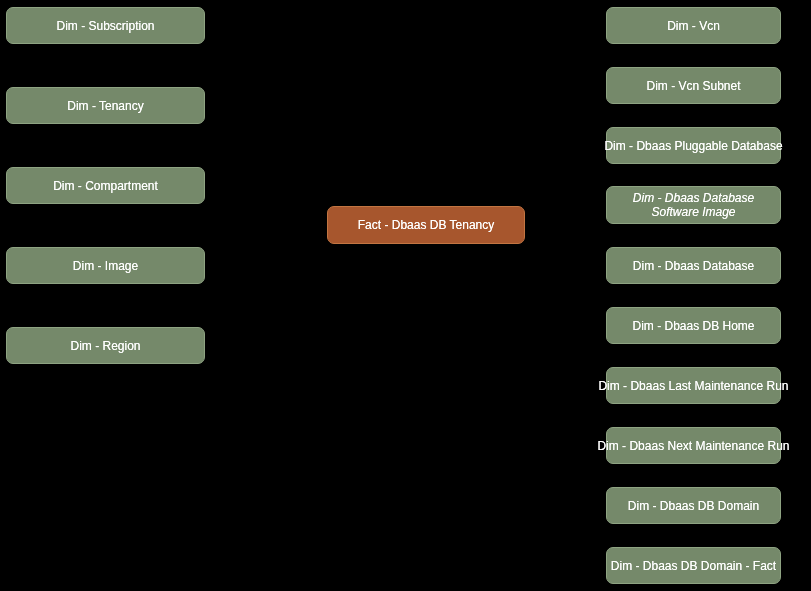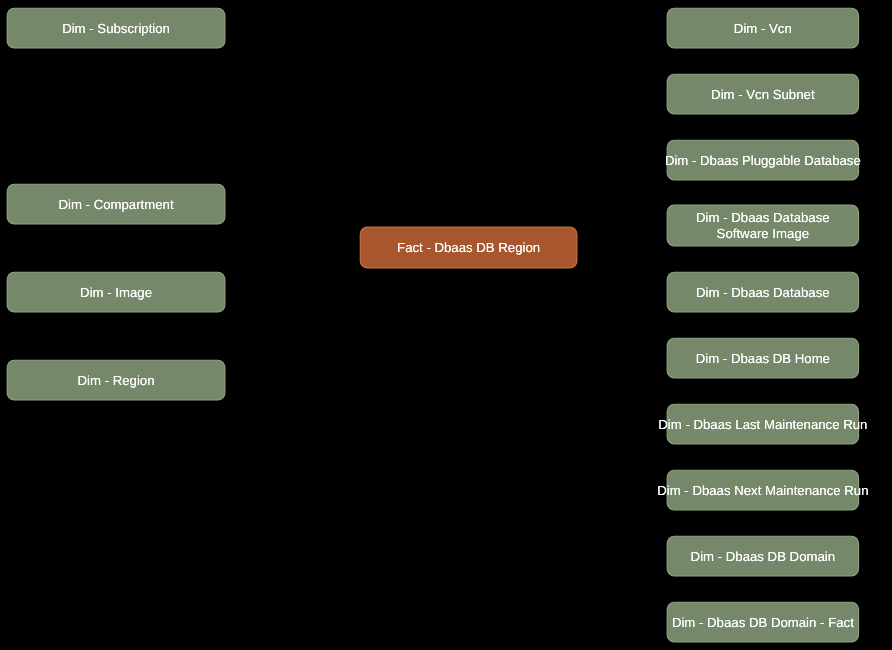--- a/index.html
+++ b/index.html
@@ -31,21 +31,21 @@
     text-align:center;
     border-radius:7px;
     color:var(--text);
     font-size:12px;
     line-height:14px;
     padding:2px 3px;
     white-space:nowrap;
     text-shadow:0 0 0.6px rgba(255,255,255,0.85);
     cursor:default;
   }
-  .node.wrap{white-space:normal;}
+  .node.wrap{white-space:normal;font-style:italic;}
   .dim{
     background:var(--dim-fill);
     border:1px solid var(--dim-border);
   }
   .fact{
     background:var(--fact-fill);
     border:1px solid var(--fact-border);
     left:327px;top:206px;width:198px;height:38px;
   }
   .left{left:6px;width:199px;height:37px;}
@@ -53,25 +53,26 @@
   .l0{top:7px}.l1{top:87px}.l2{top:167px}.l3{top:247px}.l4{top:327px}.l5{top:407px}
   .r0{top:7px}.r1{top:67px}.r2{top:127px}.r3{top:186px;height:38px}.r4{top:247px}
   .r5{top:307px}.r6{top:367px}.r7{top:427px}.r8{top:487px}.r9{top:547px}
 </style>
 </head>
 <body>
 
 <div class="canvas">
 
   <div class="node dim left l0">Dim - Subscription</div>
+  <div class="node dim left l1">Dim - Tenancy</div>
   <div class="node dim left l2">Dim - Compartment</div>
   <div class="node dim left l3">Dim - Image</div>
   <div class="node dim left l4">Dim - Region</div>
 
-  <div class="node fact">Fact - Dbaas DB Region</div>
+  <div class="node fact">Fact - Dbaas DB Tenancy</div>
 
   <div class="node dim right r0">Dim - Vcn</div>
   <div class="node dim right r1">Dim - Vcn Subnet</div>
   <div class="node dim right r2">Dim - Dbaas Pluggable Database</div>
   <div class="node dim right r3 wrap">Dim - Dbaas Database Software Image</div>
   <div class="node dim right r4">Dim - Dbaas Database</div>
   <div class="node dim right r5">Dim - Dbaas DB Home</div>
   <div class="node dim right r6">Dim - Dbaas Last Maintenance Run</div>
   <div class="node dim right r7">Dim - Dbaas Next Maintenance Run</div>
   <div class="node dim right r8">Dim - Dbaas DB Domain</div>

